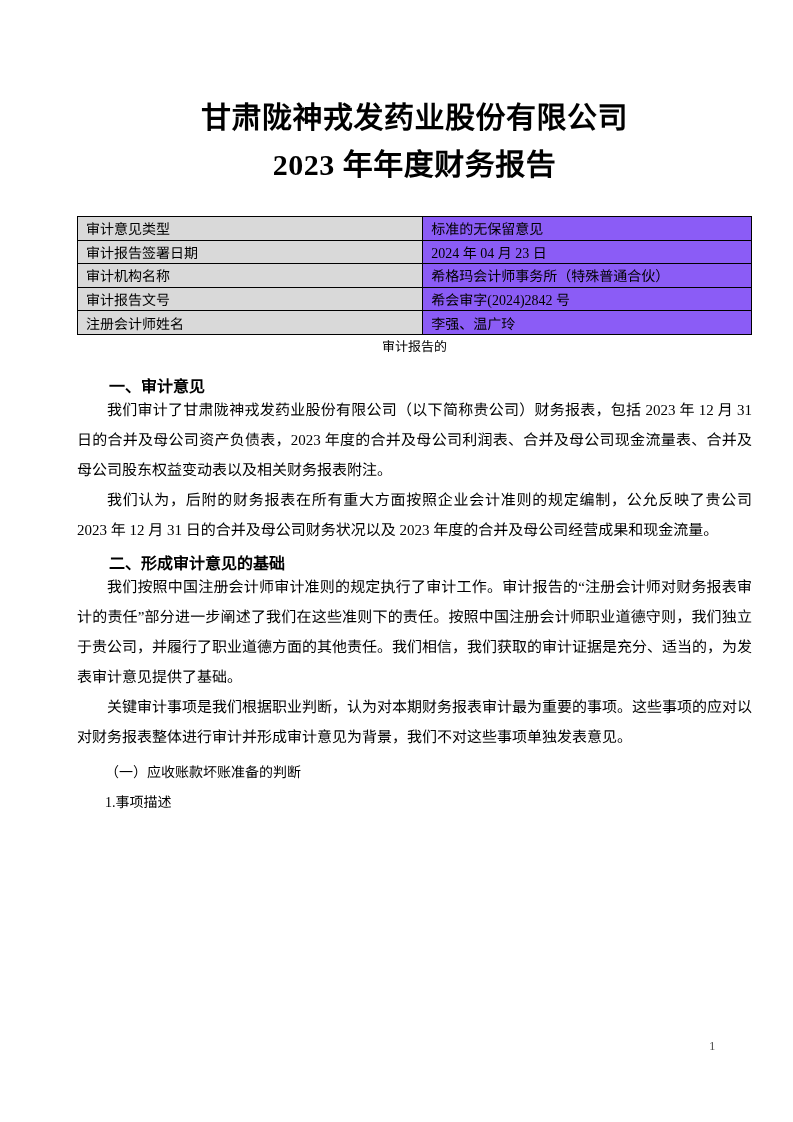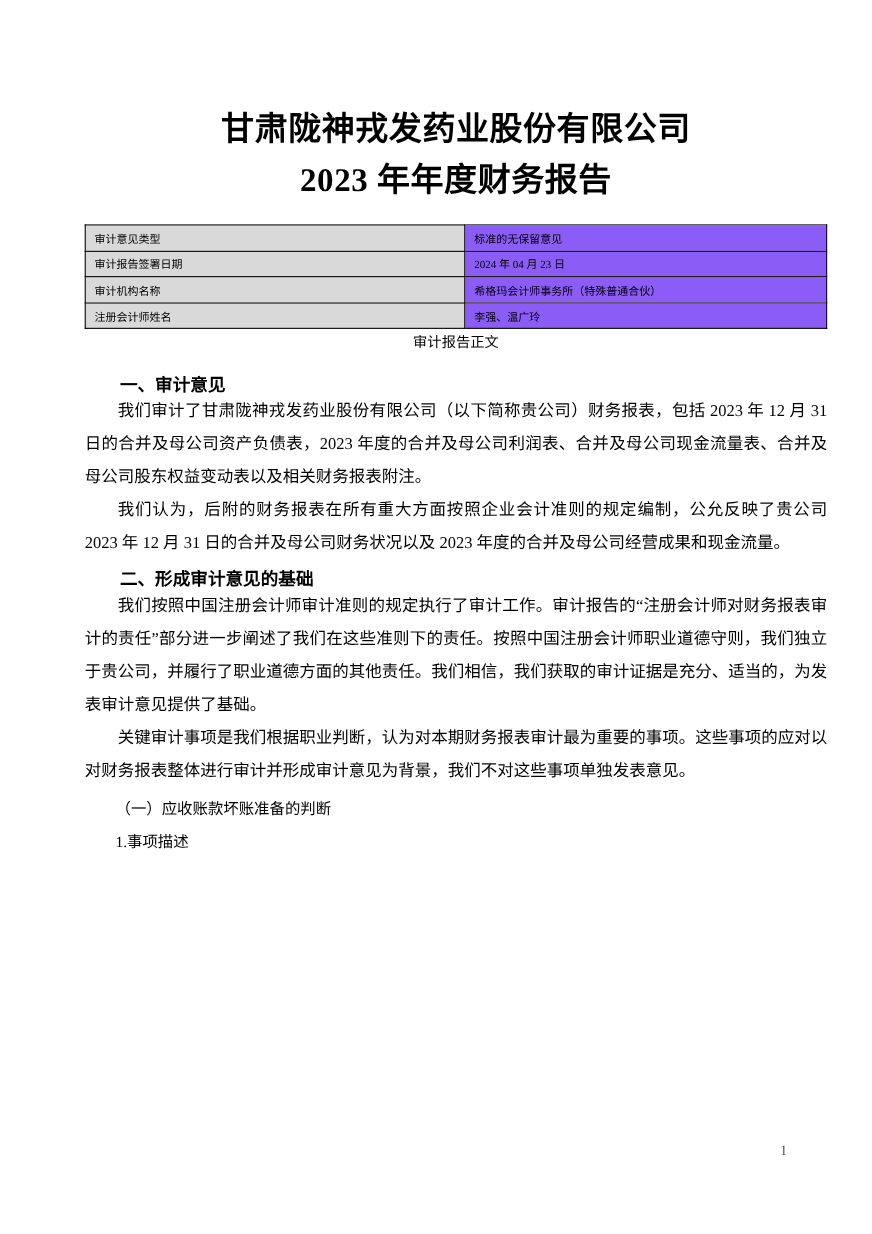--- a/index.html
+++ b/index.html
@@ -30,25 +30,25 @@
   .h1 {
     font-weight: bold;
     font-size: 16px;
     line-height: 17px;
     padding-left: 2em;
     margin: 0;
   }
   .h1-report { margin-top: 16px; }
 
   table.info-table {
-    margin-top: 16px;
+    margin-top: 28px;
     width: 100%;
     border-collapse: collapse;
     table-layout: fixed;
-    font-size: 10px;
+    font-size: 14px;
   }
   table.info-table td {
     border: 1px solid #000000;
     height: 22.6px;
     padding: 0 8px;
     vertical-align: middle;
     overflow: hidden;
     white-space: nowrap;
   }
   td.label-cell {
@@ -117,27 +117,31 @@
       </tr>
       <tr>
         <td class="label-cell">审计报告签署日期</td>
         <td class="value-cell">2024 年 04 月 23 日</td>
       </tr>
       <tr>
         <td class="label-cell">审计机构名称</td>
         <td class="value-cell">希格玛会计师事务所（特殊普通合伙）</td>
       </tr>
       <tr>
+        <td class="label-cell">审计报告文号</td>
+        <td class="value-cell">希会审字(2024)2842 号</td>
+      </tr>
+      <tr>
         <td class="label-cell">注册会计师姓名</td>
         <td class="value-cell">李强、温广玲</td>
       </tr>
     </tbody>
   </table>
 
-  <div class="table-caption">审计报告正文</div>
+  <div class="table-caption">审计报告的</div>
 
   <h2 class="h1 h1-opinion">一、审计意见</h2>
   <p class="body-para para-opinion-1">我们审计了甘肃陇神戎发药业股份有限公司（以下简称贵公司）财务报表，包括 2023 年 12 月 31 日的合并及母公司资产负债表，2023 年度的合并及母公司利润表、合并及母公司现金流量表、合并及母公司股东权益变动表以及相关财务报表附注。</p>
   <p class="body-para para-opinion-2">我们认为，后附的财务报表在所有重大方面按照企业会计准则的规定编制，公允反映了贵公司 2023 年 12 月 31 日的合并及母公司财务状况以及 2023 年度的合并及母公司经营成果和现金流量。</p>
 
   <h2 class="h1 h1-basis">二、形成审计意见的基础</h2>
   <p class="body-para para-basis-1">我们按照中国注册会计师审计准则的规定执行了审计工作。审计报告的“注册会计师对财务报表审计的责任”部分进一步阐述了我们在这些准则下的责任。按照中国注册会计师职业道德守则，我们独立于贵公司，并履行了职业道德方面的其他责任。我们相信，我们获取的审计证据是充分、适当的，为发表审计意见提供了基础。</p>
 
   <p class="body-para para-matters-1">关键审计事项是我们根据职业判断，认为对本期财务报表审计最为重要的事项。这些事项的应对以对财务报表整体进行审计并形成审计意见为背景，我们不对这些事项单独发表意见。</p>
   <div class="sub-item sub-item-1">（一）应收账款坏账准备的判断</div>

